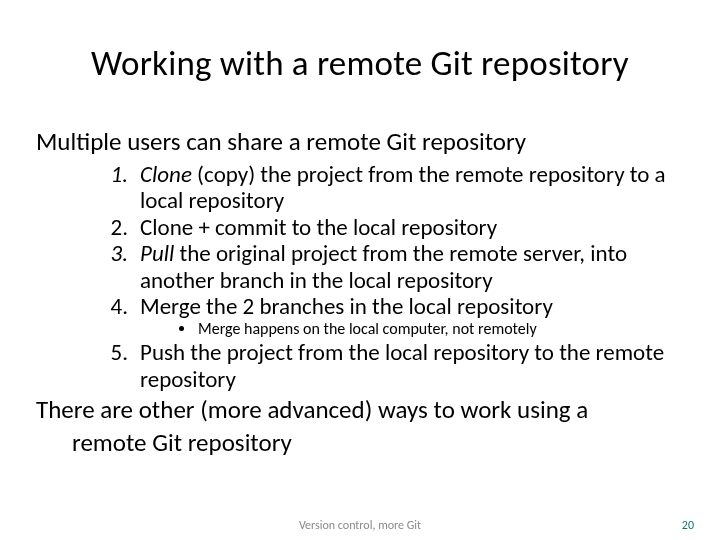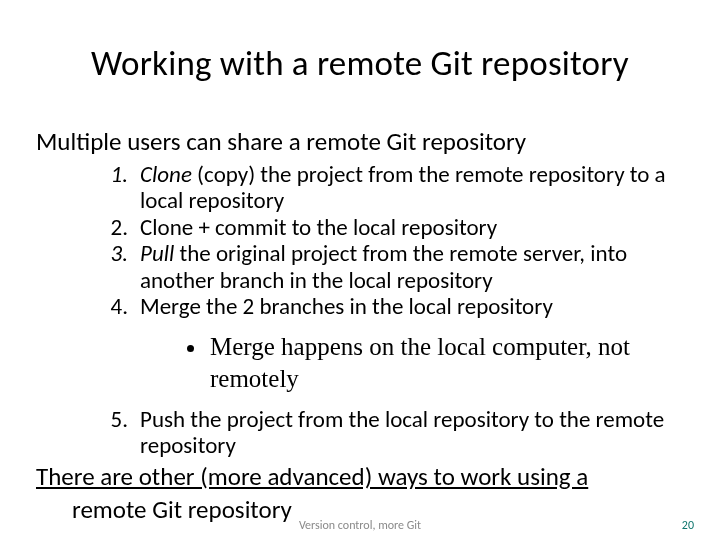--- a/index.html
+++ b/index.html
@@ -49,25 +49,24 @@
     font-size: 23px;
     line-height: 1.15;
   }
   ol.steps li {
     padding-left: 6px;
     margin-bottom: 0px;
   }
   .italic { font-style: italic; }
   ul.sub {
     list-style: disc;
-    margin: 12px;
+    margin: 0;
     padding: 0 0 0 56px;
-    font-size: 25px;
+    font-size: 16px;
     line-height: 1.25;
-    font-family: Liberation Serif, serif;
   }
   ul.sub li {
     padding-left: 2px;
   }
   .footer {
     position: absolute;
     bottom: 22px;
     left: 0;
     width: 720px;
     font-size: 12px;
@@ -129,21 +128,21 @@
         <span>Merge the 2 branches in the local repository</span>
         <ul class="sub">
           <li>Merge happens on the local computer, not remotely</li>
         </ul>
       </li>
       <li>
         <span>Push the project from the local repository to the remote repository</span>
       </li>
     </ol>
 
-    <div class="lvl1" style="margin-top:4px;text-decoration:underline;">There are other (more advanced) ways to work using a</div>
+    <div class="lvl1" style="margin-top:4px;">There are other (more advanced) ways to work using a</div>
     <div class="lvl1 indented">remote Git repository</div>
 
   </div>
 
   <div class="footer">
     <div class="footer-center">Version control, more Git</div>
     <div class="footer-right">20</div>
   </div>
 
 </div>

